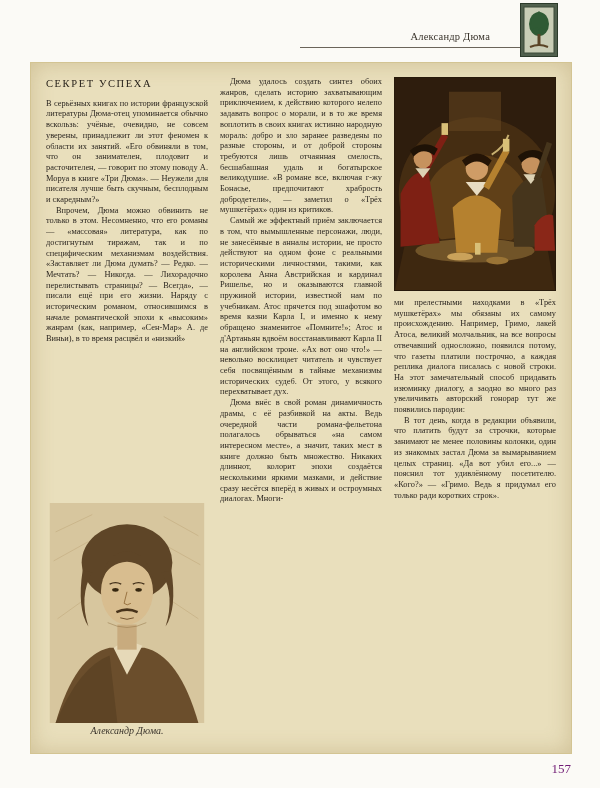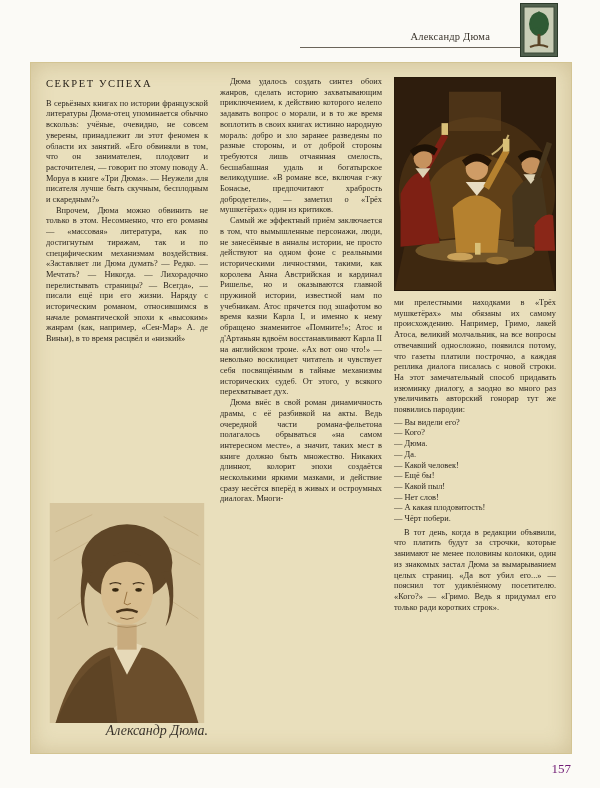--- a/index.html
+++ b/index.html
@@ -41,21 +41,21 @@
   p.indent { text-indent:10px; }
 
   .article-title {
     font-size:10.5px; font-weight:normal; letter-spacing:1.6px;
     color:#26211a; margin:2px 0 9px; text-align:left;
   }
 
   figure.portrait { margin-top:auto; }
   figure.portrait svg { width:100%; height:220px; display:block; }
   figure.portrait figcaption {
-    font-style:italic; font-size:14px; margin-top:3px; color:#3a342c; text-align:right;
+    font-style:italic; font-size:10px; margin-top:3px; color:#3a342c; text-align:center;
   }
 
   .painting {
     width:100%; height:214px; margin-bottom:7px;
     border:1px solid #271a0b; background:#2e1d0d;
     flex:0 0 auto;
   }
   .painting svg { width:100%; height:100%; display:block; }
 
   .dialogue { margin:2px 0 3px; }
@@ -157,32 +157,20 @@
           <path d="M132 80 Q146 68 162 78 L158 85 Q146 76 136 86 Z" fill="#1e1206"></path>
           <path d="M138 98 L154 98 L146 108 Z" fill="#ddd2b4"></path>
           <path d="M152 104 L166 66" stroke="#46351c" stroke-width="6"></path>
           <path d="M150 150 Q160 136 170 140 L172 176 L150 176 Z" fill="#8a2718"></path>
           <ellipse cx="70" cy="182" rx="14" ry="4" fill="#caa25a"></ellipse>
           <ellipse cx="110" cy="186" rx="12" ry="4" fill="#9a7436"></ellipse>
           <rect x="86" y="168" width="6" height="12" fill="#d9c078"></rect>
         </svg>
       </div>
       <p>ми прелестными находками в «Трёх мушкетёрах» мы обязаны их самому происхождению. Например, Гримо, лакей Атоса, великий молчальник, на все вопросы отвечавший односложно, появился потому, что газеты платили построчно, а каждая реплика диалога писалась с новой строки. На этот замечательный способ придавать изюминку диалогу, а заодно во много раз увеличивать авторский гонорар тут же появились пародии:</p>
-      <div class="dialogue">
-        <div>— Вы видели его?</div>
-        <div>— Кого?</div>
-        <div>— Дюма.</div>
-        <div>— Да.</div>
-        <div>— Какой человек!</div>
-        <div>— Ещё бы!</div>
-        <div>— Какой пыл!</div>
-        <div>— Нет слов!</div>
-        <div>— А какая плодовитость!</div>
-        <div>— Чёрт побери.</div>
-      </div>
       <p class="indent">В тот день, когда в редакции объявили, что платить будут за строчки, которые занимают не менее половины колонки, один из знакомых застал Дюма за вымарыванием целых страниц. «Да вот убил его...» — пояснил тот удивлённому посетителю. «Кого?» — «Гримо. Ведь я придумал его только ради коротких строк».</p>
     </div>
 
   </div>
 
   <div class="page-number">157</div>
 
 </div>
 
 </body></html>

